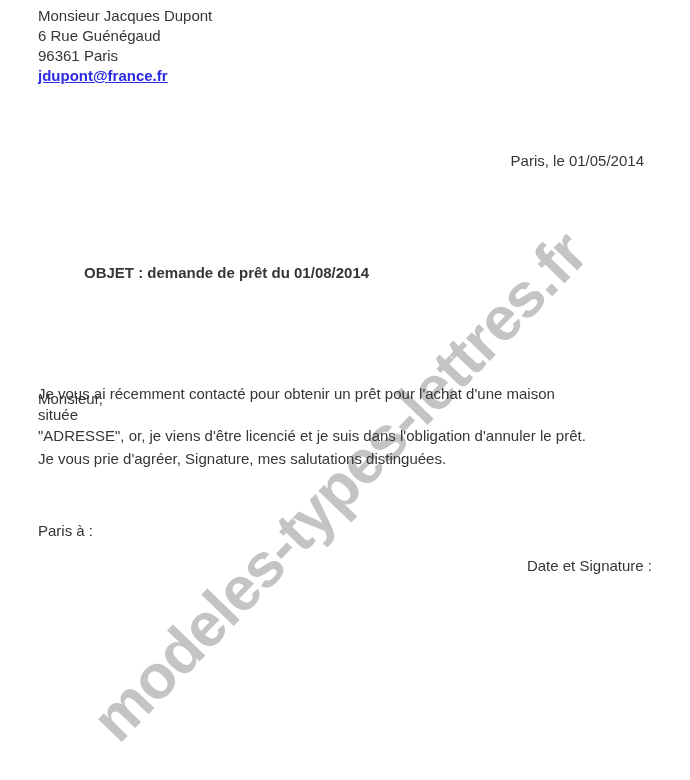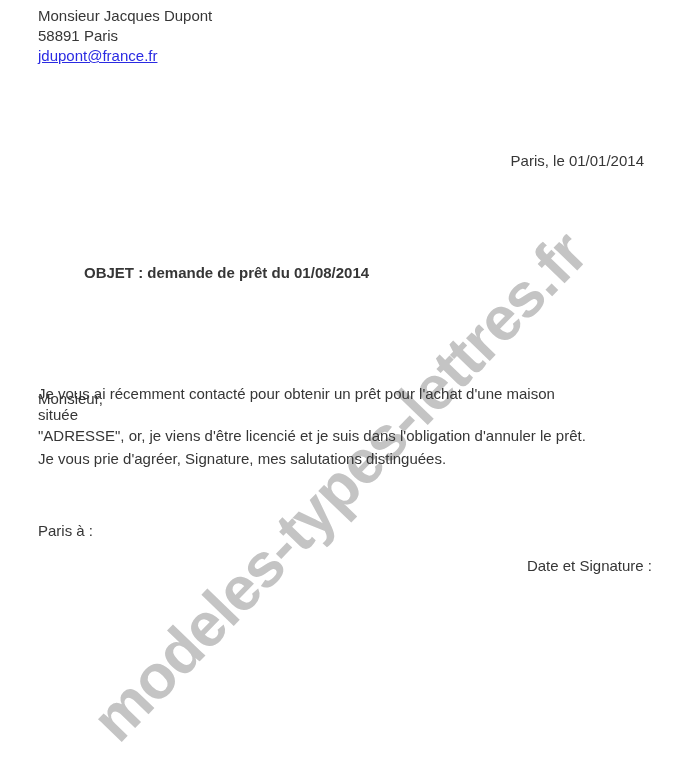--- a/index.html
+++ b/index.html
@@ -38,20 +38,21 @@
   .sender-block {
     position: absolute;
     left: 38px;
     top: 6px;
     line-height: 20px;
   }
   .email-link {
     color: #2a2ae2;
     text-decoration: underline;
     cursor: pointer;
+    font-weight: bold;
   }
   .date-line {
     position: absolute;
     right: 46px;
     top: 152px;
   }
   .subject-line {
     position: absolute;
     left: 84px;
     top: 264px;
@@ -90,27 +91,28 @@
 <body>
 
 <div class="page">
 
   <div class="watermark">modeles-types-lettres.fr</div>
 
   <div class="content-layer">
 
     <div class="sender-block">
       <div>Monsieur Jacques Dupont</div>
-      <div>58891 Paris</div>
+      <div>6 Rue Guénégaud</div>
+      <div>96361 Paris</div>
       <div>
         <a class="email-link">jdupont@france.fr</a>
       </div>
     </div>
 
-    <div class="date-line">Paris, le 01/01/2014</div>
+    <div class="date-line">Paris, le 01/05/2014</div>
 
     <div class="subject-line">OBJET : demande de prêt du 01/08/2014</div>
 
     <div class="salutation">Monsieur,</div>
 
     <div class="body-paragraph">
       <div>Je vous ai récemment contacté pour obtenir un prêt pour l'achat d'une maison située</div>
       <div>"ADRESSE", or, je viens d'être licencié et je suis dans l'obligation d'annuler le prêt.</div>
     </div>
 

